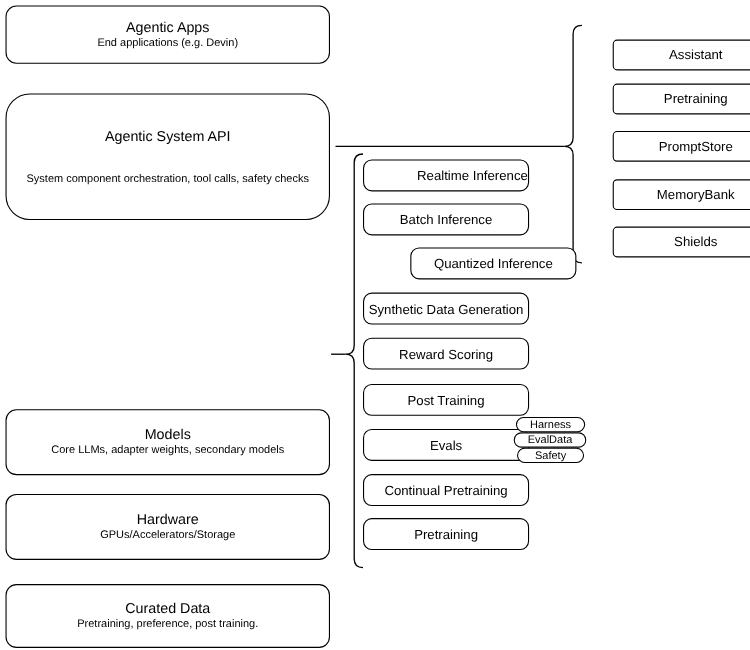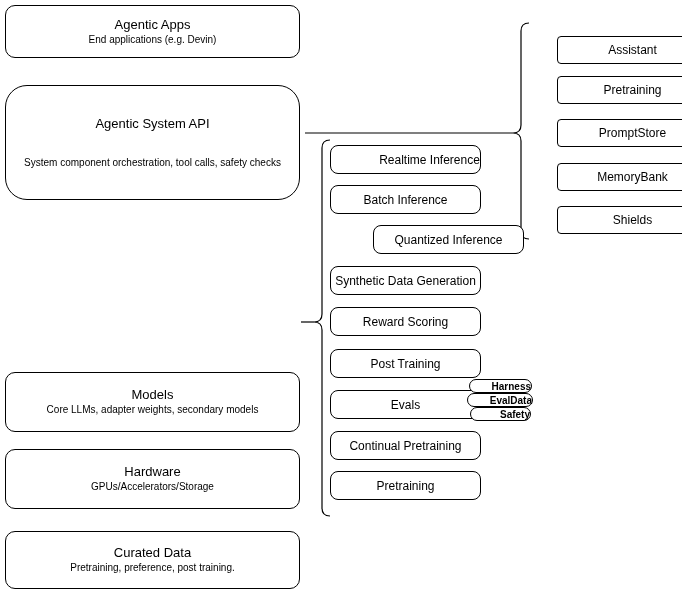--- a/index.html
+++ b/index.html
@@ -41,25 +41,24 @@
     border-radius: 4px; font-size: 12px; margin-left: 28px;
   }
   .pill {
     position: absolute;
     box-sizing: border-box;
     border: 1.2px solid #000000;
     background: #ffffff;
     border-radius: 8px;
     display: flex;
     align-items: center;
-    justify-content: flex-end;
+    justify-content: center;
     font-size: 10px;
     color: #000000;
     z-index: 3;
-    font-weight: bold;
   }
   .connector-layer {
     position: absolute;
     left: 0; top: 0;
     width: 682px; height: 591px;
     pointer-events: none;
     z-index: 1;
   }
   .node { z-index: 2; }
 </style>

